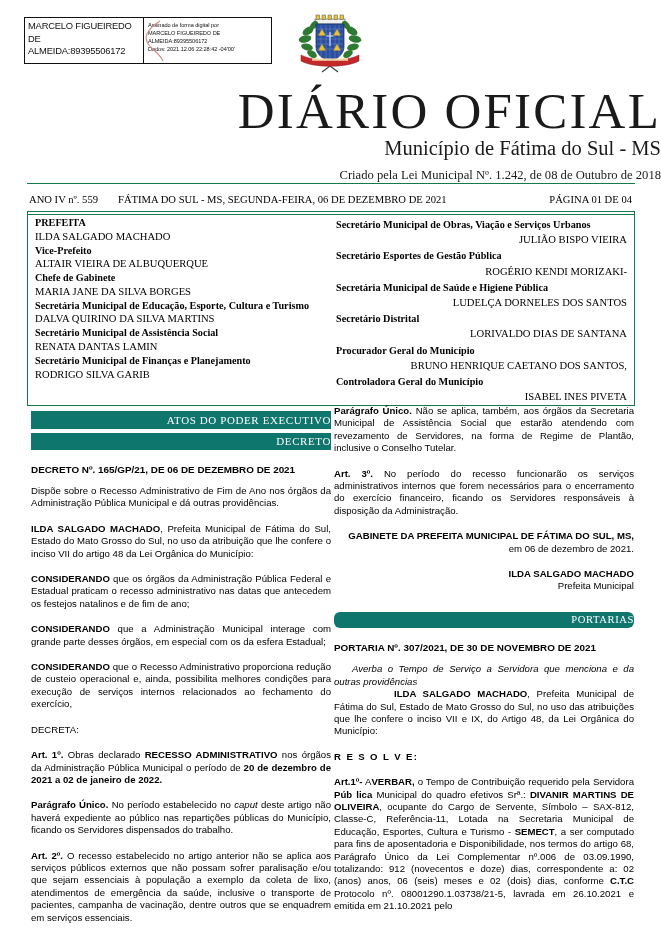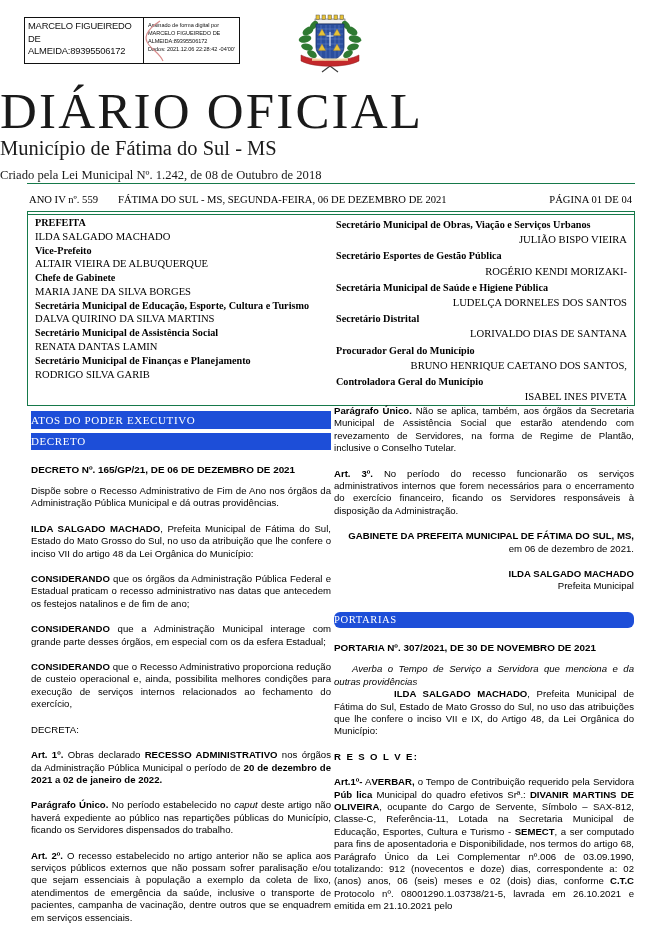--- a/index.html
+++ b/index.html
@@ -5,42 +5,42 @@
   html,body{margin:0;padding:0;}
   body{
     width:661px;height:935px;background:#ffffff;
     font-family:"Liberation Sans",sans-serif;
     color:#000;overflow:hidden;position:relative;
   }
   .page{width:661px;height:935px;position:relative;box-sizing:border-box;}
 
   
   .sig-stamp{
-    position:absolute;left:24px;top:17px;width:216px;height:47px;
+    position:absolute;left:24px;top:17px;width:248px;height:47px;
     border:1px solid #111;box-sizing:border-box;display:flex;
   }
   .sig-left{
     width:118px;padding:2px 2px 0 3px;box-sizing:border-box;
     font-size:9.4px;line-height:12.6px;letter-spacing:-.2px;color:#111;
   }
   .sig-right{
     flex:1;padding:3px 2px 0 4px;box-sizing:border-box;
     border-left:1px solid #111;position:relative;
     font-size:5.6px;line-height:8.1px;color:#111;letter-spacing:-.05px;
   }
   .sig-swoosh{
     position:absolute;left:-4px;top:2px;width:28px;height:42px;
     pointer-events:none;
   }
 
   
   .crest{position:absolute;left:291px;top:14px;width:78px;height:62px;}
 
   
-  .masthead{position:absolute;left:0;top:84px;width:661px;text-align:left;}
+  .masthead{position:absolute;left:0;top:84px;width:661px;text-align:right;}
   .title-main{
     font-family:"Liberation Serif",serif;font-size:51px;line-height:54px;
     letter-spacing:2.2px;color:#1a1a1a;font-weight:400;
   }
   .title-sub{
     font-family:"Liberation Serif",serif;font-size:20.5px;line-height:25px;
     color:#1a1a1a;margin-top:-2px;
   }
   .title-law{
     font-family:"Liberation Serif",serif;font-size:12.6px;line-height:18px;
@@ -70,21 +70,21 @@
   .off-role{font-size:10.2px;line-height:13.6px;font-weight:bold;text-align:justify;}
   .off-name{font-size:10.6px;line-height:14px;}
   .off-col.right .off-role{line-height:15.2px;}
   .off-col.right .off-name{line-height:15.2px;margin-bottom:1px;}
 
   
   .colL{position:absolute;left:31px;top:411px;width:300px;}
   .colR{position:absolute;left:334px;top:405px;width:300px;}
 
   .banner{
-    background:#1d4ed8;color:#fff;text-align:left;
+    background:#0f766e;color:#fff;text-align:right;
     font-family:"Liberation Serif",serif;font-size:11px;letter-spacing:.6px;
     padding:2.5px 0 3px;margin-bottom:4px;
   }
   .banner.small{font-size:10.6px;}
 
   p{margin:0;}
   .bd{
     font-size:9.6px;line-height:12.4px;text-align:justify;
     margin:0 0 9px 0;
   }

